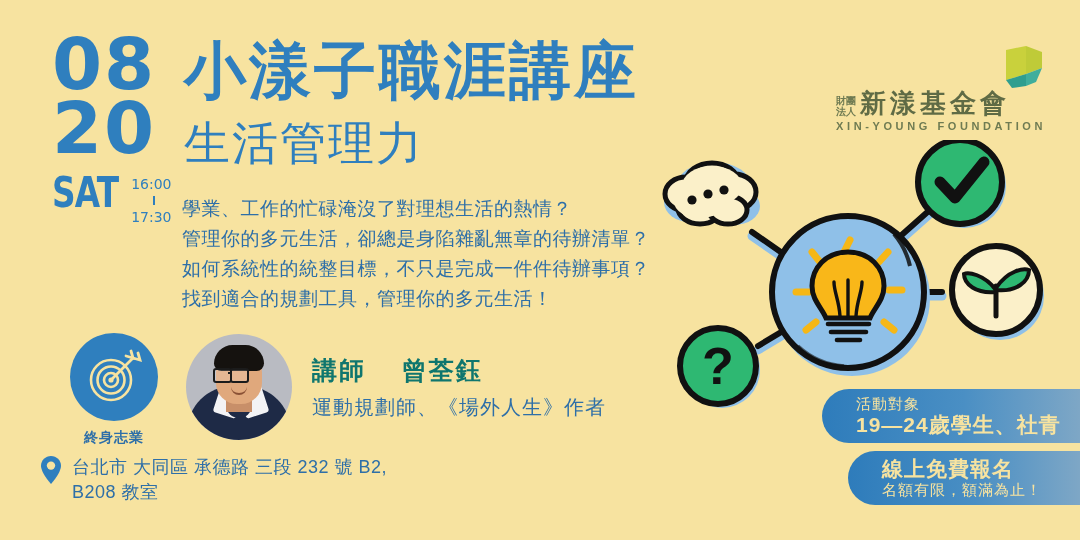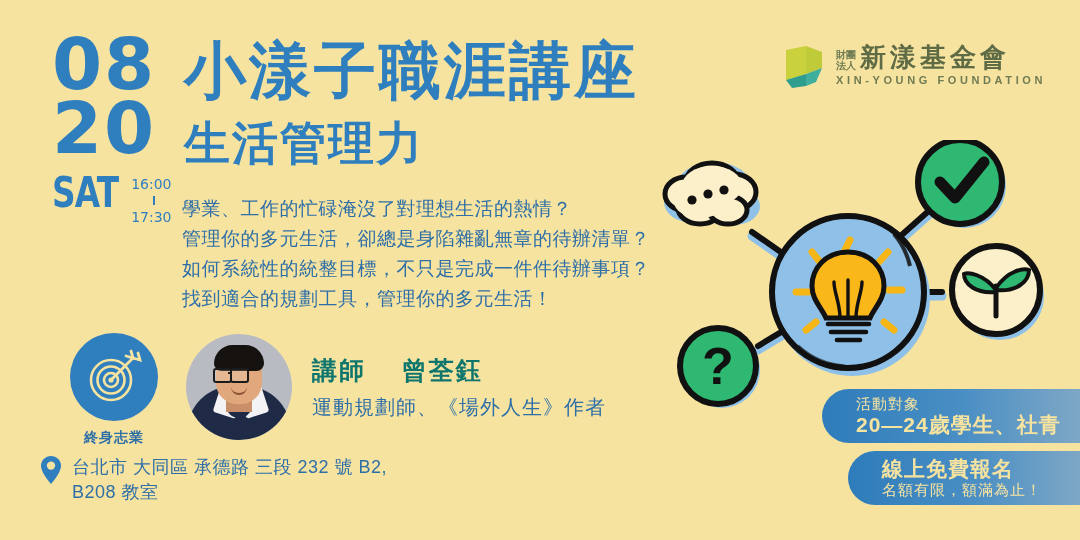--- a/index.html
+++ b/index.html
@@ -29,21 +29,21 @@
   .time-dash{display:block;width:2px;height:9px;background:#2F7FBE;margin:2px 0 2px 22px;}
 
   
   .title-main{
     position:absolute;left:184px;top:38px;
     color:#2F7FBE;font-weight:bold;font-size:62px;line-height:66px;
     letter-spacing:3px;white-space:nowrap;
   }
   .title-sub{
     position:absolute;left:184px;top:118px;
-    color:#2F7FBE;font-weight:bold;font-size:46px;line-height:50px;
+    color:#2F7FBE;font-weight:normal;font-size:46px;line-height:50px;
     letter-spacing:2px;white-space:nowrap;
   }
 
   
   .body-copy{position:absolute;left:182px;top:196px;width:470px;}
   .body-copy p{
     margin:0 0 5px 0;color:#2E6FA8;font-size:19px;line-height:25px;
     letter-spacing:0.5px;white-space:nowrap;
   }
 
@@ -88,21 +88,21 @@
   .speaker-text{margin-left:20px;}
   .speaker-name{color:#0f766e;font-size:25px;font-weight:bold;letter-spacing:2px;white-space:nowrap;}
   .speaker-role{color:#2E6FA8;font-size:20px;margin-top:7px;letter-spacing:1px;white-space:nowrap;}
 
   
   .location{position:absolute;left:40px;top:455px;display:flex;align-items:flex-start;}
   .loc-text{margin-left:10px;color:#2E6FA8;font-size:18px;line-height:25px;letter-spacing:0.5px;}
   .loc-text span{display:block;white-space:nowrap;}
 
   
-  .logo{position:absolute;right:34px;top:44px;display:flex;align-items:flex-start;}
+  .logo{position:absolute;right:34px;top:44px;display:flex;align-items:flex-end;flex-direction:column;}
   .logo-text{margin-left:10px;}
   .logo-cn{display:flex;align-items:flex-end;}
   .logo-cn-small{color:#6F7B52;font-size:10px;line-height:11px;font-weight:bold;
     margin-right:4px;letter-spacing:0px;}
   .logo-cn-big{color:#5F6B45;font-size:26px;font-weight:bold;letter-spacing:4px;line-height:27px;}
   .logo-en{color:#6F7B52;font-size:11px;letter-spacing:3.6px;margin-top:3px;font-weight:bold;}
 
   
   .illus{position:absolute;left:648px;top:140px;width:420px;height:270px;}
 
@@ -307,20 +307,20 @@
 
       <g>
         <circle cx="70" cy="226" r="38" fill="#2EB872" stroke="#111111" stroke-width="6"></circle>
         <text x="70" y="244" text-anchor="middle" font-family="Liberation Sans, sans-serif" font-size="52" font-weight="bold" fill="#111111">?</text>
       </g>
     </svg>
   </div>
 
   <div class="badge badge1">
     <div class="b-small">活動對象</div>
-    <div class="b-big">20—24歲學生、社青</div>
+    <div class="b-big">19—24歲學生、社青</div>
   </div>
   <div class="badge badge2">
     <div class="b-big">線上免費報名</div>
     <div class="b-small">名額有限，額滿為止！</div>
   </div>
 
 </div>
 
 </body></html>

